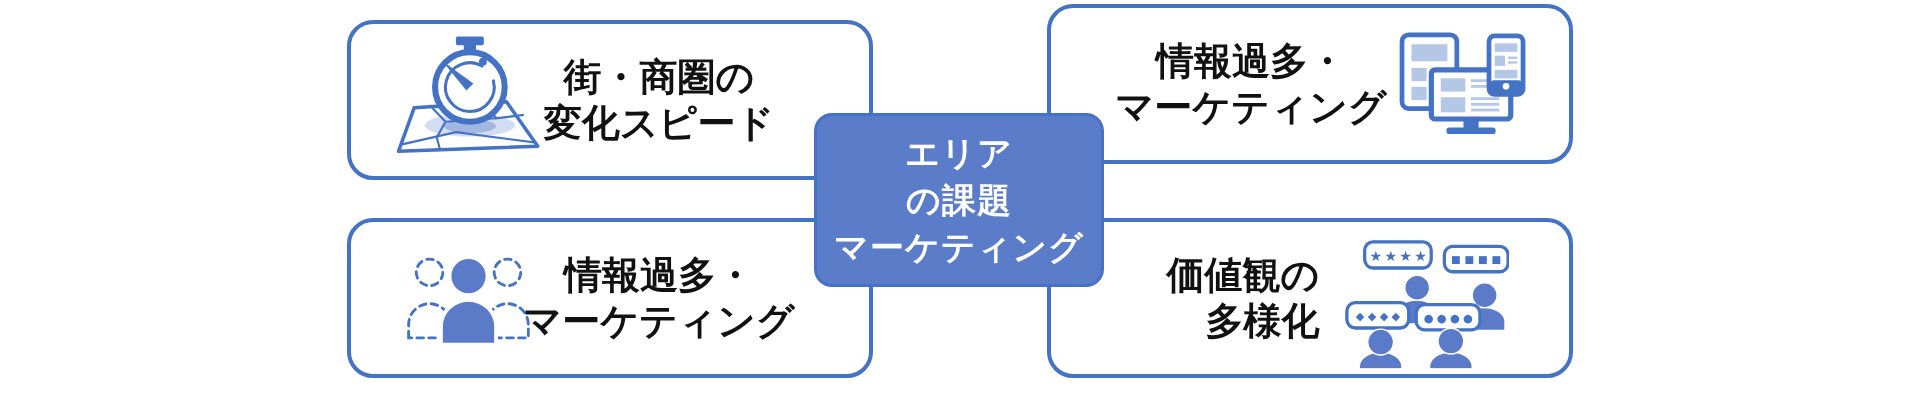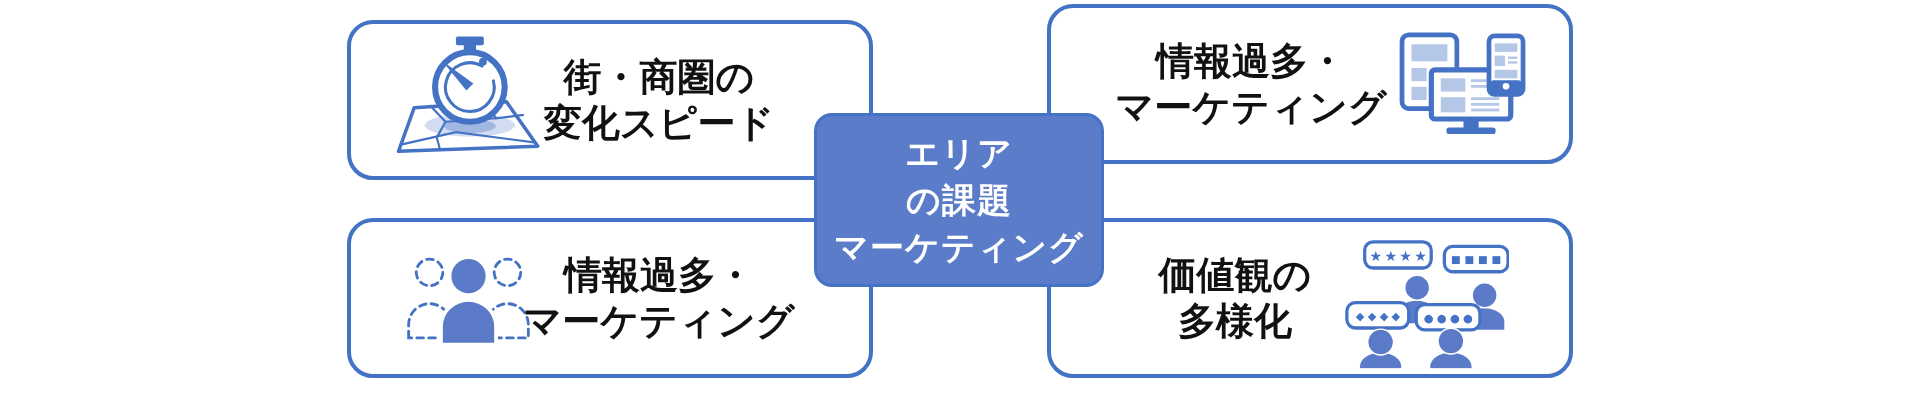--- a/index.html
+++ b/index.html
@@ -42,21 +42,21 @@
     text-align: center;
     font-size: 38px;
     font-weight: 700;
     color: #111111;
     line-height: 1.22;
     white-space: nowrap;
   }
   .box-tl .box-label { left: 308px; }
   .box-bl .box-label { left: 308px; }
   .box-tr .box-label { left: 200px; }
-  .box-br .box-label { left: 184px; }
+  .box-br .box-label { left: 192px; text-align: right; }
 
   .center-box {
     position: absolute;
     left: 814px;
     top: 113px;
     width: 290px;
     height: 174px;
     box-sizing: border-box;
     background: #5B7CC8;
     border: 3px solid #4472C4;

